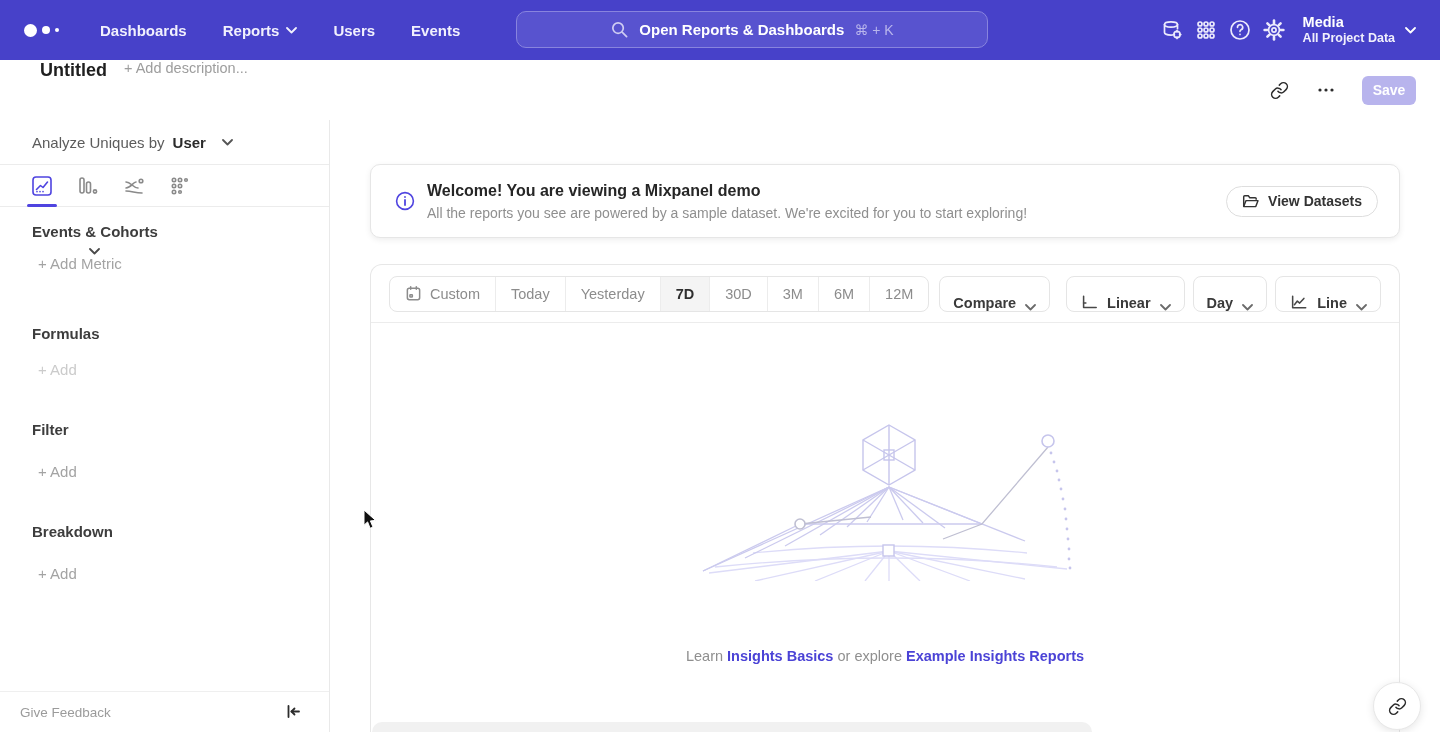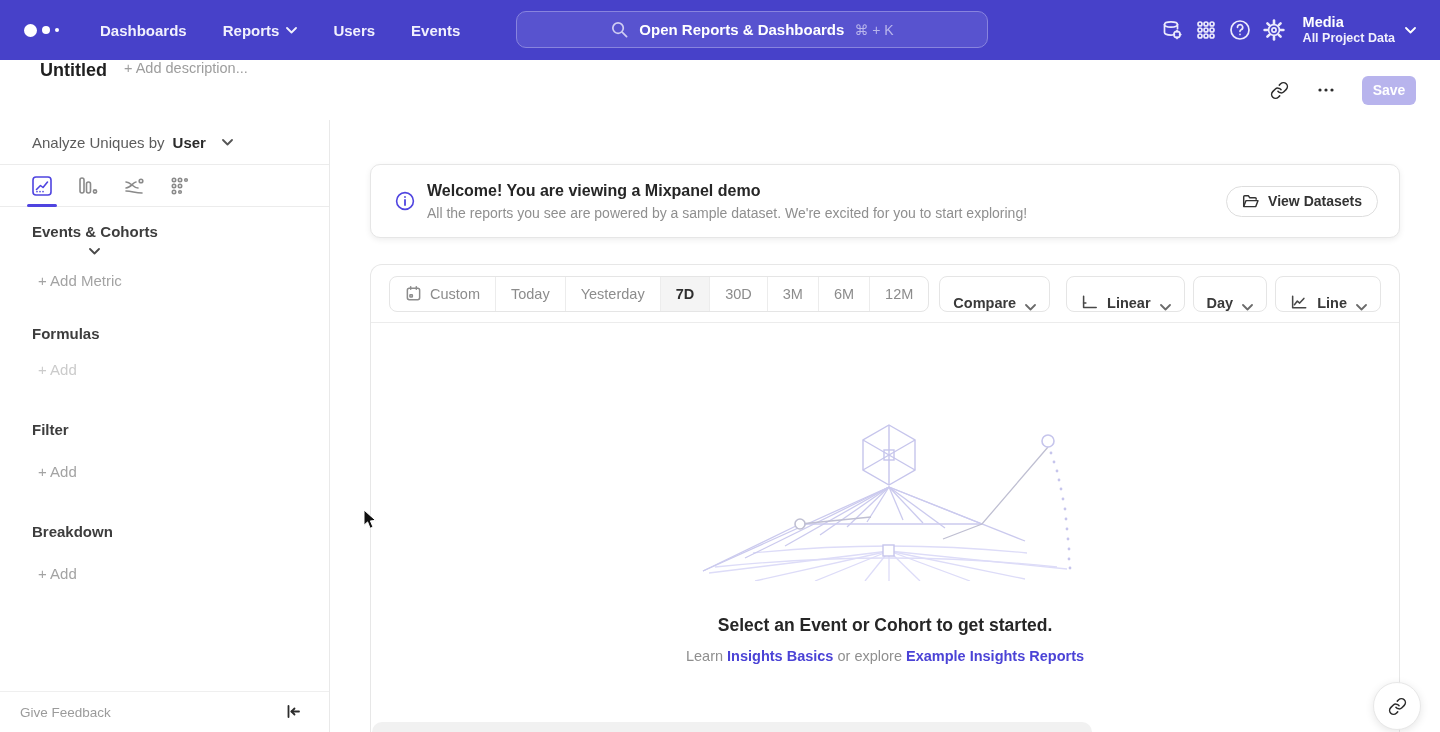--- a/index.html
+++ b/index.html
@@ -260,21 +260,21 @@
         </svg>
       </span>
     </div>
 
     <div class="sb-text" style="top:103px;flex-direction:column;">
       <span class="sec-label">Events &amp; Cohorts</span>
       <svg class="chev" viewBox="0 0 11 7" style="color:#4a4a4a">
           <polyline points="1,1 5.5,5.5 10,1"></polyline>
         </svg>
     </div>
-    <div class="sb-text" style="top:152px; left:38px;">
+    <div class="sb-text" style="top:135px; left:38px;">
       <span class="add-link">+ Add Metric</span>
     </div>
 
     <div class="sb-text" style="top:205px;">
       <span class="sec-label">Formulas</span>
     </div>
     <div class="sb-text" style="top:241px; left:38px;">
       <span class="add-link faint">+ Add</span>
     </div>
 
@@ -450,21 +450,20 @@
           <circle cx="370" cy="88" r="1.4"></circle>
             <circle cx="371" cy="98" r="1.4"></circle>
             <circle cx="372" cy="108" r="1.4"></circle>
           <circle cx="373" cy="118" r="1.4"></circle>
             <circle cx="374" cy="128" r="1.4"></circle>
             <circle cx="374" cy="138" r="1.4"></circle>
           <circle cx="375" cy="147" r="1.4"></circle>
         </g>
       </svg>
 
-      <div class="empty-title">Select an Event or Cohort to get started.</div>
       <div class="empty-links">
         <span>Learn</span>
         <a>Insights Basics</a>
         <span>or explore</span>
         <a>Example Insights Reports</a>
       </div>
 
       <div class="gray-dock"></div>
     </div>
 

